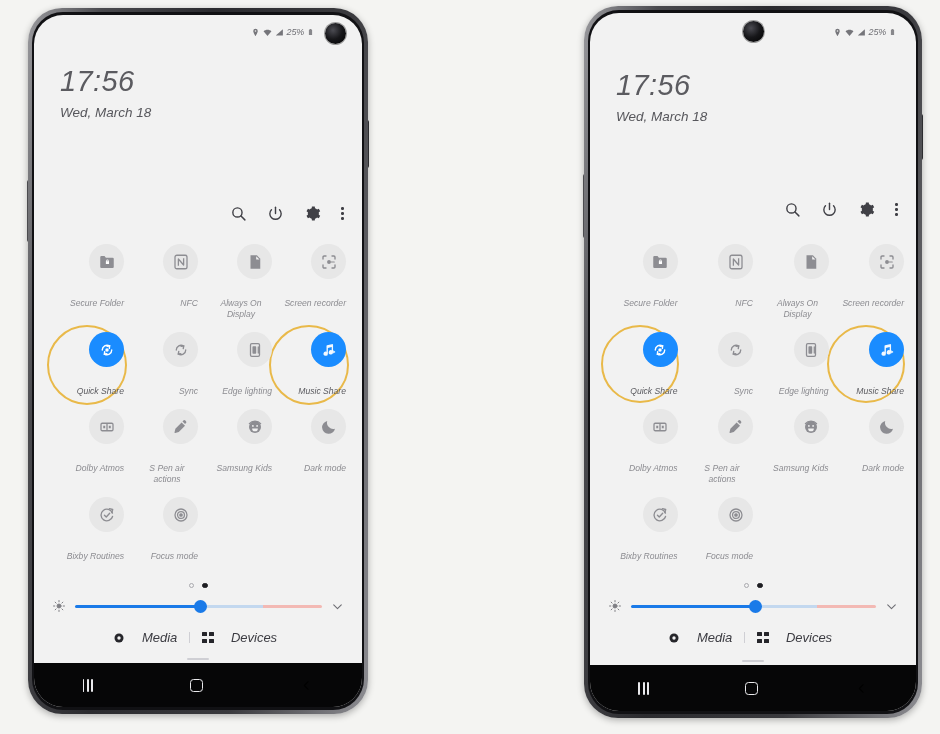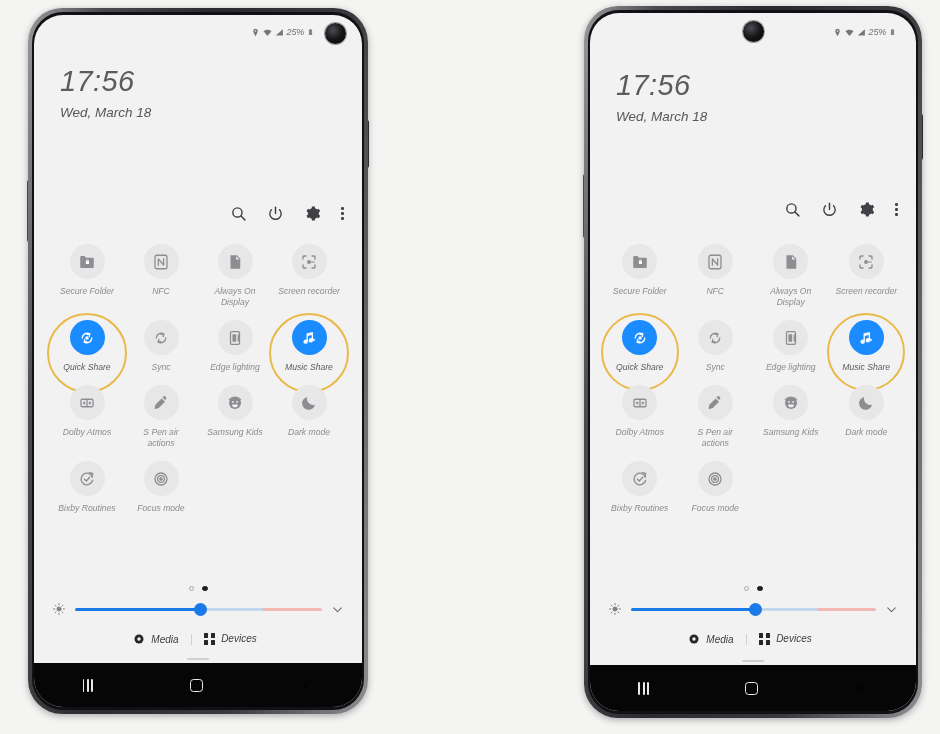--- a/index.html
+++ b/index.html
@@ -91,21 +91,21 @@
 
   
   .tiles { position: absolute; left: 0; right: 0; }
   .left  .tiles { top: 222px; }
   .right .tiles { top: 224px; }
   .trow { display: flex; }
   .left  .trow { padding: 0 16px; }
   .right .trow { padding: 0 12px; }
   .tile {
     width: 25%; display: flex; flex-direction: column;
-    align-items: center; position: relative; padding-top: 7px; padding-bottom: 5px;
+    align-items: flex-end; position: relative; padding-top: 7px; padding-bottom: 5px; gap: 12px;
   }
   .tcirc {
     width: 35px; height: 35px; border-radius: 50%;
     background: #e7e7e7;
     display: flex; align-items: center; justify-content: center;
     color: #8d8d92;
     position: relative; z-index: 2;
   }
   .tile.on .tcirc { background: #1a8cff; color: #ffffff; }
   .tcirc svg { width: 18px; height: 18px; display: block; }
@@ -147,21 +147,21 @@
     position: absolute; left: 51%; top: 50%;
     width: 13px; height: 13px; margin: -6.5px 0 0 -6.5px;
     border-radius: 50%; background: #1a7ae8;
   }
   .chev { width: 13px; height: 13px; color: #6e6e74; flex: 0 0 auto; }
 
   .mediarow {
     display: flex; align-items: center; justify-content: center;
     gap: 12px; margin-top: 17px; padding-right: 6px;
   }
-  .mchip { display: flex; align-items: center; gap: 6px; font-size: 10px; color: #3c3c42; }
+  .mchip { display: flex; align-items: center; gap: 17px; font-size: 13px; color: #3c3c42; }
   .mchip svg { width: 12px; height: 12px; display: block; }
   .vsep { width: 1px; height: 11px; background: #cfcfd4; }
   .grid4 { display: grid; grid-template-columns: 4.6px 4.6px; gap: 2.4px; }
   .grid4 i { width: 4.6px; height: 4.6px; background: #26262b; display: block; border-radius: .5px; }
 
   .handle {
     position: absolute; left: 50%; transform: translateX(-50%);
     width: 22px; height: 2.4px; border-radius: 2px; background: #cfcfd4;
   }
   .left  .handle { bottom: 47px; }

